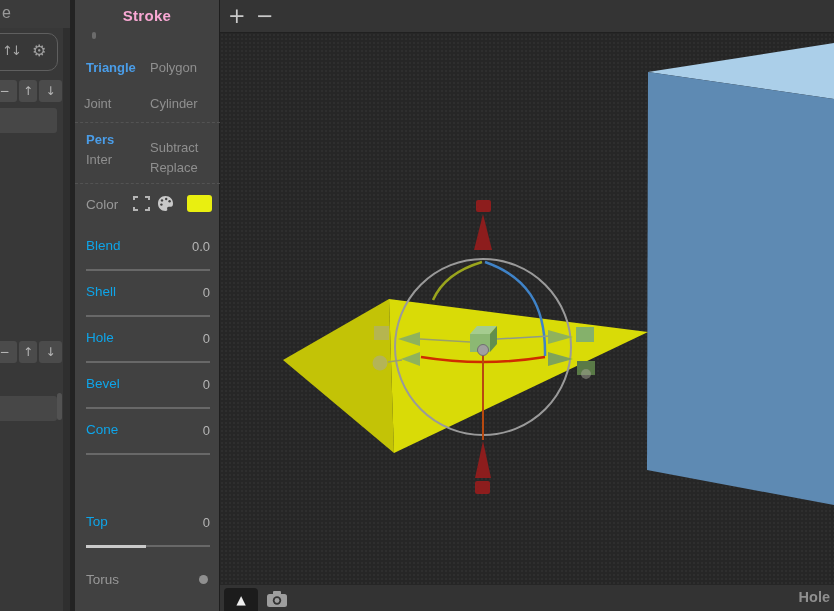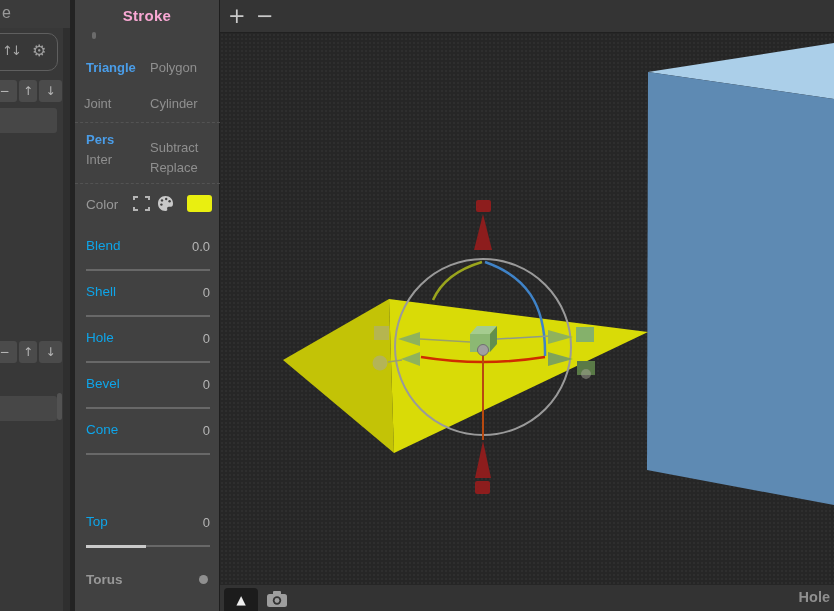--- a/index.html
+++ b/index.html
@@ -45,21 +45,21 @@
   .pdiv { position:absolute; left:0; width:145px; border-top:1px dashed #555; opacity:.9; }
   .color-row-label { position:absolute; left:11px; top:197px; font-size:13.5px; color:#989898; }
   .icon-btn { position:absolute; top:194px; width:19px; height:19px; }
   .swatch { position:absolute; left:112px; top:195px; width:25px; height:17px;
             background:#e9ef10; border-radius:3px; }
   .srow { position:absolute; left:0; width:145px; height:36px; }
   .slabel { position:absolute; left:11px; top:0; font-size:13.5px; color:#0ea5e9; }
   .svalue { position:absolute; right:10px; top:1px; font-size:13px; color:#b5b5b5; }
   .strack { position:absolute; left:11px; top:31px; width:124px; height:2px; background:#686868; }
   .sfill  { position:absolute; left:0; top:-0.5px; height:3px; width:0; background:#c9c9c9; }
-  .torus-row { position:absolute; left:0; top:570px; width:145px; height:22px;font-weight:bold; }
+  .torus-row { position:absolute; left:0; top:570px; width:145px; height:22px; }
   .torus-label { position:absolute; left:11px; top:2px; font-size:13.5px; color:#989898; }
   .torus-dot { position:absolute; left:124px; top:5px; width:9px; height:9px; border-radius:50%; background:#8f8f8f; }
 
   
   .viewport { position:absolute; left:220px; top:0; width:614px; height:611px; background:#262626; }
   .vp-topbar { position:absolute; left:0; top:0; width:614px; height:33px; background:#343434;
                border-bottom:1px solid #202020; }
   .vp-btn { position:absolute; top:2px; font-size:21px; color:#c9c9c9; line-height:28px;
             font-family:"DejaVu Sans", sans-serif; cursor:default; }
   .vp-canvas { position:absolute; left:0; top:33px; width:614px; height:552px; }

